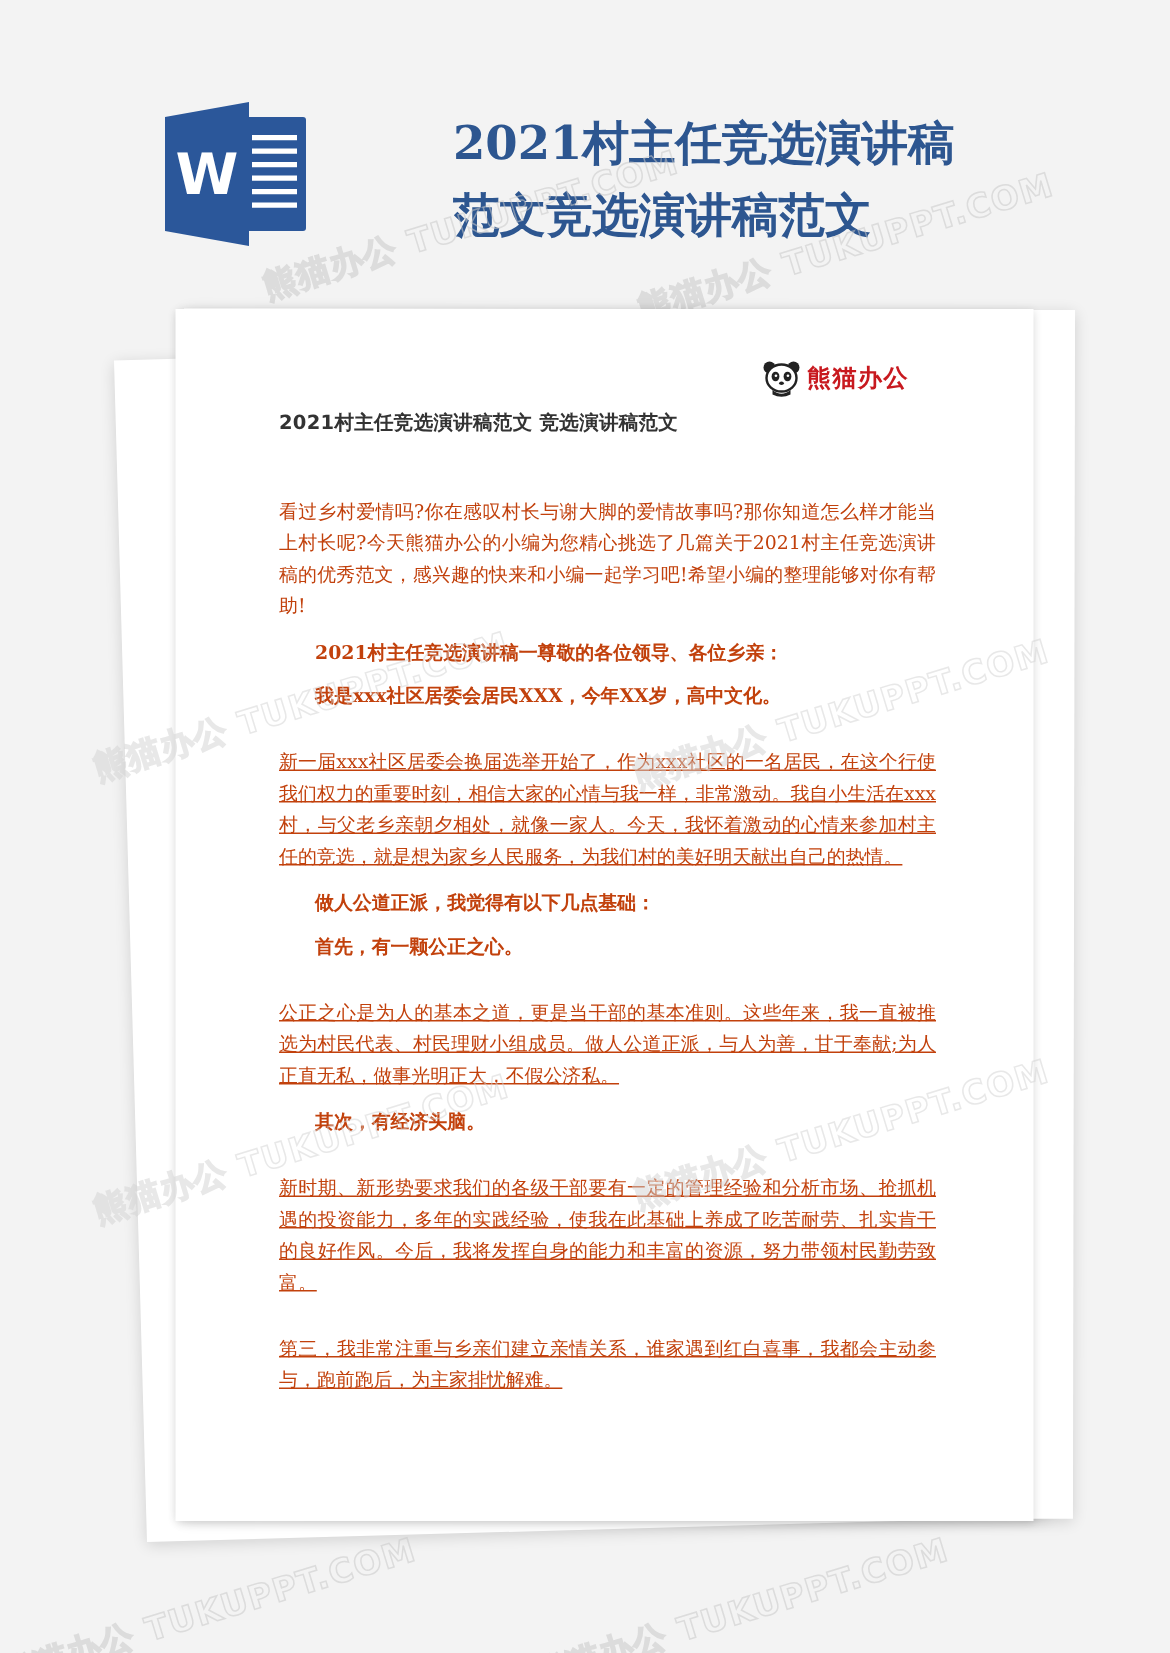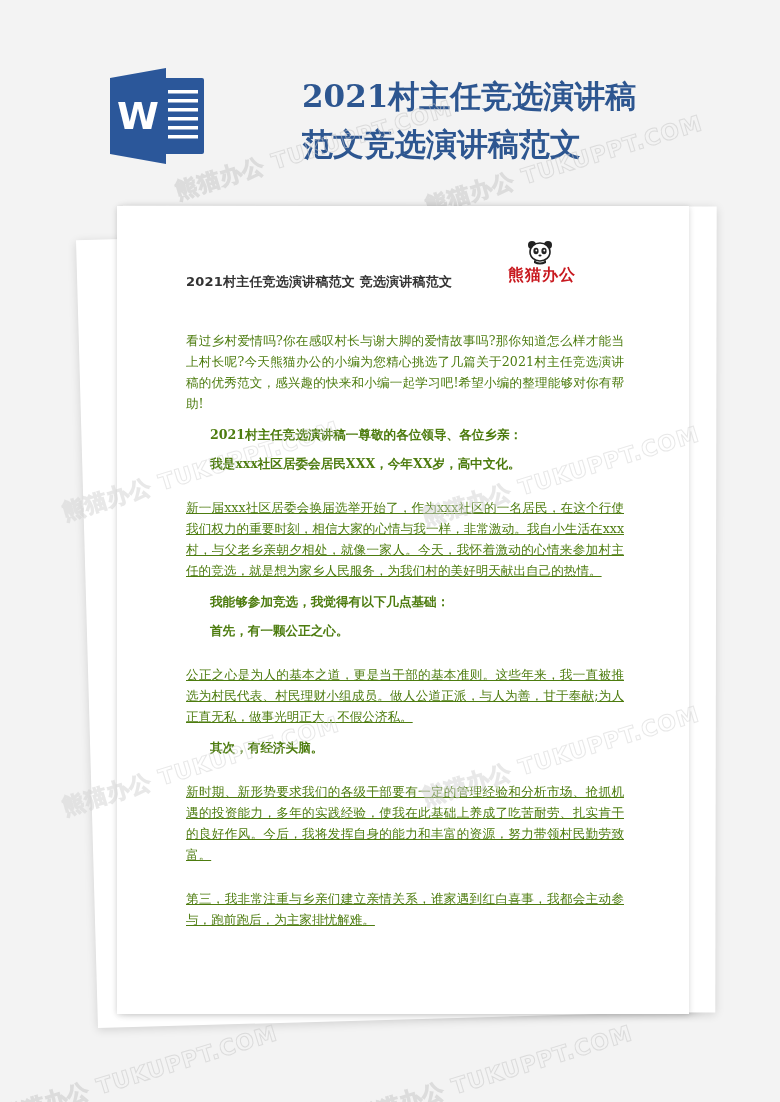--- a/index.html
+++ b/index.html
@@ -34,37 +34,37 @@
       transform: rotate(0.1deg);
     }
     .page {
       position: absolute; left: 117px; top: 206px; width: 572px; height: 808px;
       background: #ffffff;
       box-shadow: 0 1px 6px rgba(0,0,0,0.16);
     }
 
     
     .brand {
-      position: absolute; left: 391px; top: 33px; display: flex; align-items: center; flex-direction: column;
+      position: absolute; left: 391px; top: 33px; display: flex; align-items: center;
     }
     .panda-icon { width: 26px; height: 26px; margin-right: 4px; }
     .brand-label {
       font-family: "DejaVu Sans", "Liberation Sans", sans-serif;
       color: #c8191f; font-weight: bold; font-size: 16px; letter-spacing: 1px;
     }
 
     
     .doc-title {
       position: absolute; left: 69px; top: 67px;
       font-family: "DejaVu Sans", "Liberation Sans", sans-serif;
       font-weight: bold; color: #333; font-size: 13px; letter-spacing: 0.2px;
     }
     .doc-body {
       position: absolute; left: 69px; top: 124px; width: 438px;
-      color: #4d7c0f; font-size: 12.6px; line-height: 21px;
+      color: #c2410c; font-size: 12.6px; line-height: 21px;
       font-family: "DejaVu Serif", "Liberation Serif", serif;
     }
     .para { text-align: justify; margin-bottom: 10px; }
     .para.indent { padding-left: 24px; margin-bottom: 8px; font-weight: bold; }
     .para.gap { margin-top: 23px; text-decoration: underline; }
 
     
     .wm {
       position: absolute; color: rgba(255,255,255,0.0);
       -webkit-text-stroke: 1px rgba(200,200,200,0.55);
@@ -117,21 +117,21 @@
     <span class="brand-label">熊猫办公</span>
   </div>
 
   <div class="doc-title">2021村主任竞选演讲稿范文 竞选演讲稿范文</div>
 
   <div class="doc-body">
     <p class="para">看过乡村爱情吗?你在感叹村长与谢大脚的爱情故事吗?那你知道怎么样才能当上村长呢?今天熊猫办公的小编为您精心挑选了几篇关于2021村主任竞选演讲稿的优秀范文，感兴趣的快来和小编一起学习吧!希望小编的整理能够对你有帮助!</p>
     <p class="para indent">2021村主任竞选演讲稿一尊敬的各位领导、各位乡亲：</p>
     <p class="para indent">我是xxx社区居委会居民XXX，今年XX岁，高中文化。</p>
     <p class="para gap">新一届xxx社区居委会换届选举开始了，作为xxx社区的一名居民，在这个行使我们权力的重要时刻，相信大家的心情与我一样，非常激动。我自小生活在xxx村，与父老乡亲朝夕相处，就像一家人。今天，我怀着激动的心情来参加村主任的竞选，就是想为家乡人民服务，为我们村的美好明天献出自己的热情。</p>
-    <p class="para indent">我能够参加竞选，我觉得有以下几点基础：</p>
+    <p class="para indent">做人公道正派，我觉得有以下几点基础：</p>
     <p class="para indent">首先，有一颗公正之心。</p>
     <p class="para gap">公正之心是为人的基本之道，更是当干部的基本准则。这些年来，我一直被推选为村民代表、村民理财小组成员。做人公道正派，与人为善，甘于奉献;为人正直无私，做事光明正大，不假公济私。</p>
     <p class="para indent">其次，有经济头脑。</p>
     <p class="para gap">新时期、新形势要求我们的各级干部要有一定的管理经验和分析市场、抢抓机遇的投资能力，多年的实践经验，使我在此基础上养成了吃苦耐劳、扎实肯干的良好作风。今后，我将发挥自身的能力和丰富的资源，努力带领村民勤劳致富。</p>
     <p class="para gap">第三，我非常注重与乡亲们建立亲情关系，谁家遇到红白喜事，我都会主动参与，跑前跑后，为主家排忧解难。</p>
   </div>
 
   <div class="wm" style="left:-60px; top:250px; -webkit-text-stroke-color: rgba(210,210,210,0.5);">熊猫办公 TUKUPPT.COM</div>
   <div class="wm" style="left:300px; top:255px; -webkit-text-stroke-color: rgba(210,210,210,0.5);">熊猫办公 TUKUPPT.COM</div>
   <div class="wm" style="left:-60px; top:545px; -webkit-text-stroke-color: rgba(210,210,210,0.5);">熊猫办公 TUKUPPT.COM</div>

